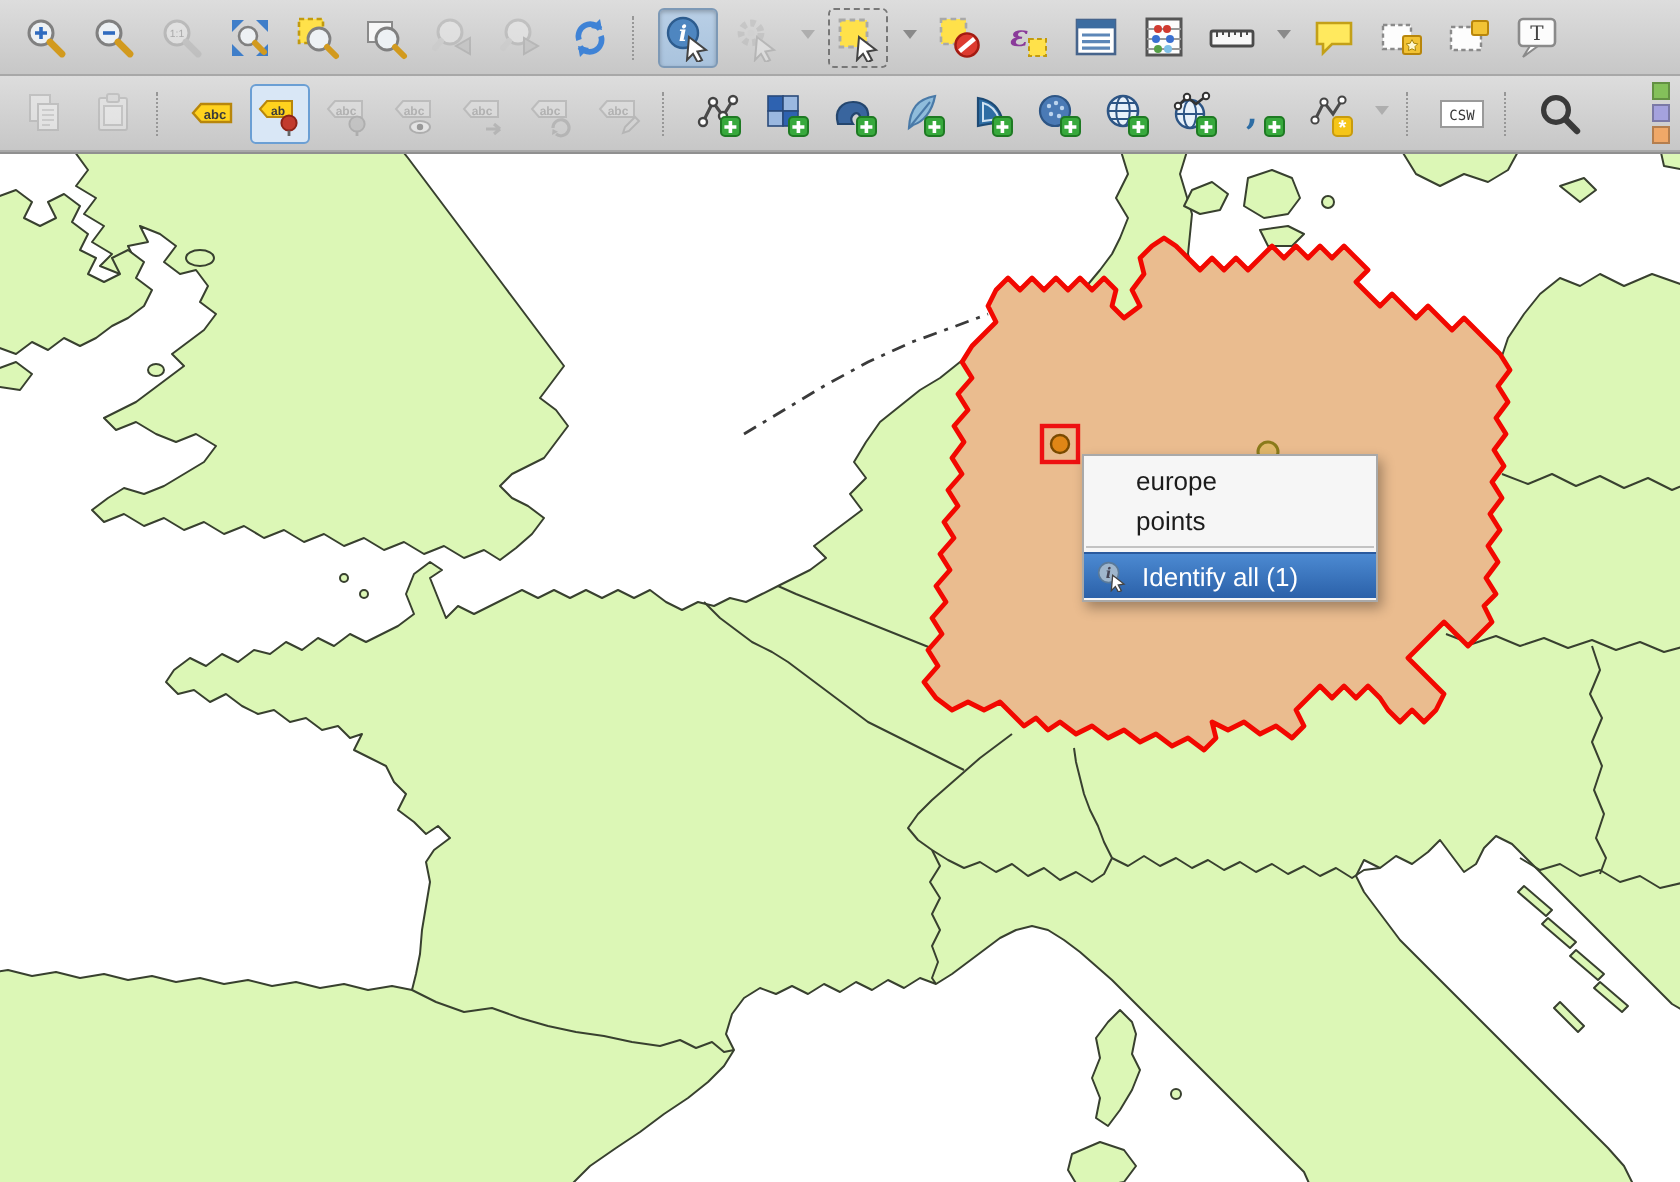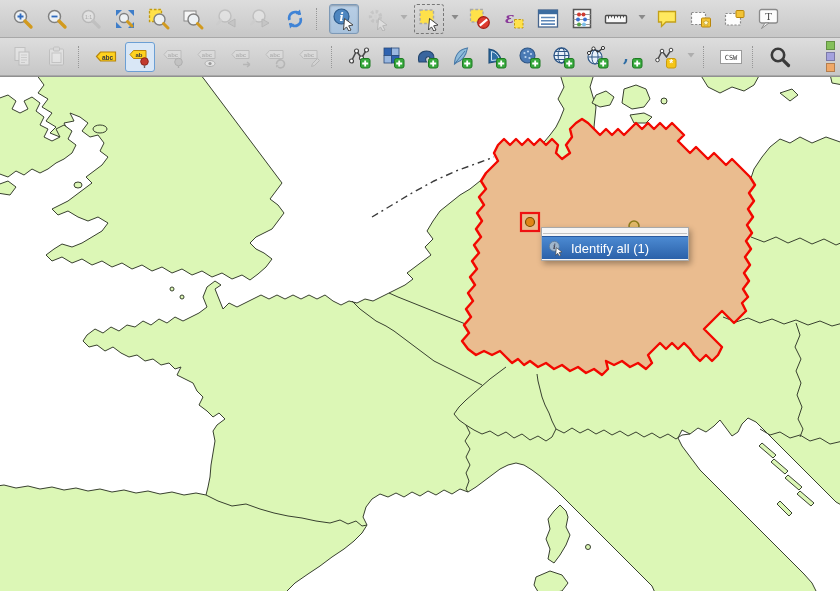--- a/index.html
+++ b/index.html
@@ -576,20 +576,22 @@
   <path class="wadden" d="M372,140 392,128 412,116 434,104 456,94 478,86 494,80"></path>
 
   <circle cx="634" cy="149" r="5" fill="#d8b24a" fill-opacity="0.55" stroke="#8a7a1a" stroke-width="1.5"></circle>
 
   <rect x="521" y="136" width="18" height="18" fill="none" stroke="var(--selection-square,#ee1111)" stroke-width="2.2"></rect>
   <circle cx="530" cy="145" r="4.5" fill="var(--point-fill,#e08616)" stroke="#7a4a00" stroke-width="1.2"></circle>
 </svg>
 </div>
 
 <div class="ctx-menu">
+  <div class="ctx-item">europe</div>
+  <div class="ctx-item">points</div>
   <div class="ctx-sep"></div>
   <div class="ctx-item-sel">
     <span class="ctx-ico">
       <svg width="16" height="16" viewBox="0 0 24 24">
         <circle cx="9.5" cy="9.5" r="7.5" fill="#9fb6cc" stroke="#5a7a9a" stroke-width="1.2"></circle>
         <text x="9.5" y="13.5" font-size="11" font-style="italic" font-weight="bold" font-family="DejaVu Serif,serif" fill="#445" text-anchor="middle">i</text>
         <path d="M12.5 11.5 l8.5 6.5 -4.3 .8 2.3 4.2 -2.2 1.1 -2.3 -4.2 -3 3.1z" fill="#fff" stroke="#444" stroke-width="1"></path>
       </svg>
     </span>
     <span>Identify all (1)</span>

